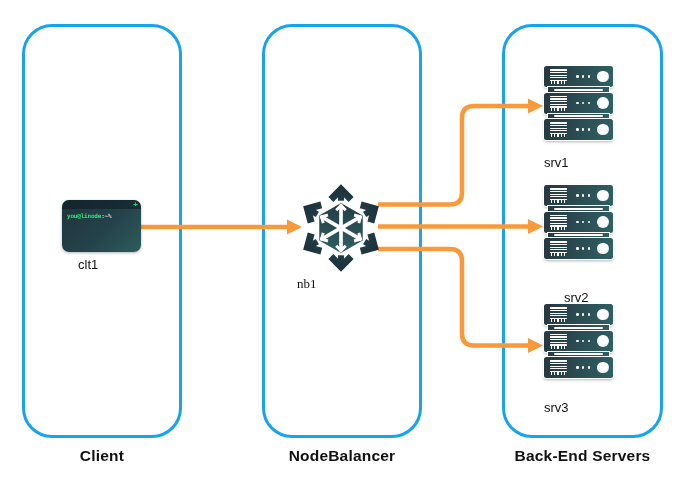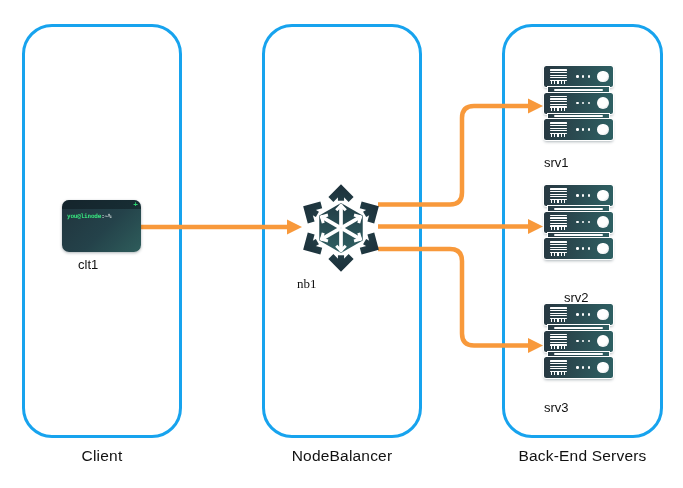--- a/index.html
+++ b/index.html
@@ -9,21 +9,21 @@
   }
   
   .col{
     position:absolute;top:24px;height:414px;box-sizing:border-box;
     border:3px solid #17a3ee;border-radius:30px;background:transparent;
   }
   #col-client{left:22px;width:160px;}
   #col-nb{left:262px;width:160px;}
   #col-backend{left:502px;width:161px;}
   .col-title{
-    position:absolute;top:447px;font-size:15.5px;font-weight:400;color:#111;
+    position:absolute;top:447px;font-size:15.5px;font-weight:700;color:#111;
     text-align:center;letter-spacing:.2px;
   }
   #title-client{left:22px;width:160px;}
   #title-nb{left:262px;width:160px;}
   #title-backend{left:482px;width:201px;}
   .node-label{position:absolute;font-size:13px;color:#111;text-align:left;}
   #label-clt1{left:78px;width:79px;top:257px;}
   #label-nb1{left:297px;width:88px;top:276px;font-family:Liberation Serif, serif;}
   #label-srv1{left:544px;width:69px;top:155px;}
   #label-srv2{left:564px;width:69px;top:274px;margin-top:16px;}

